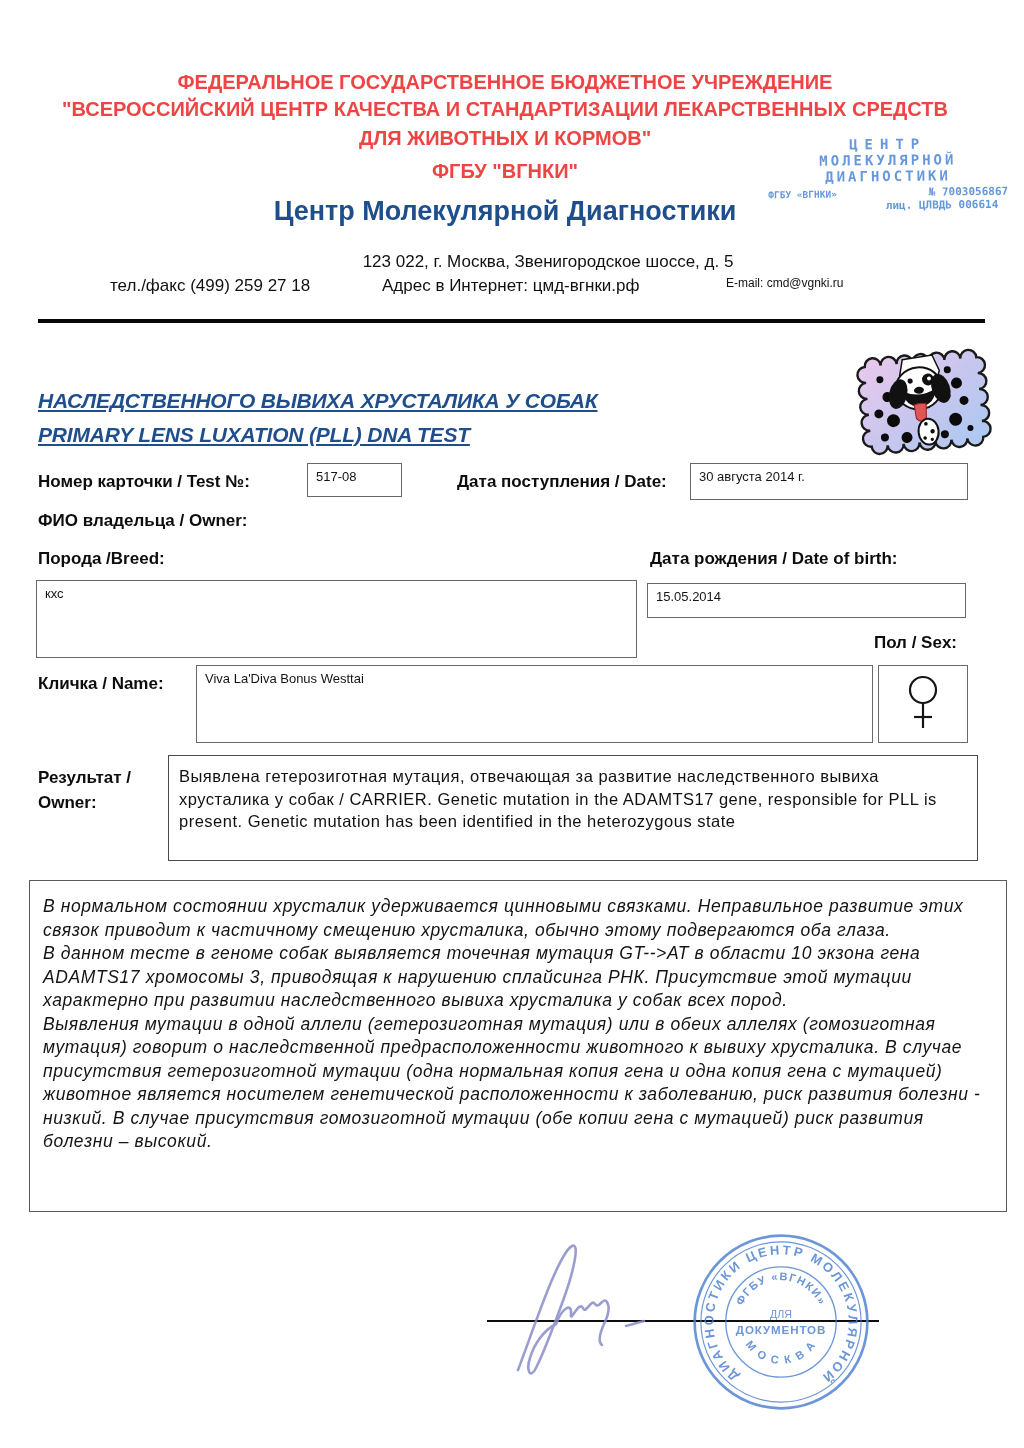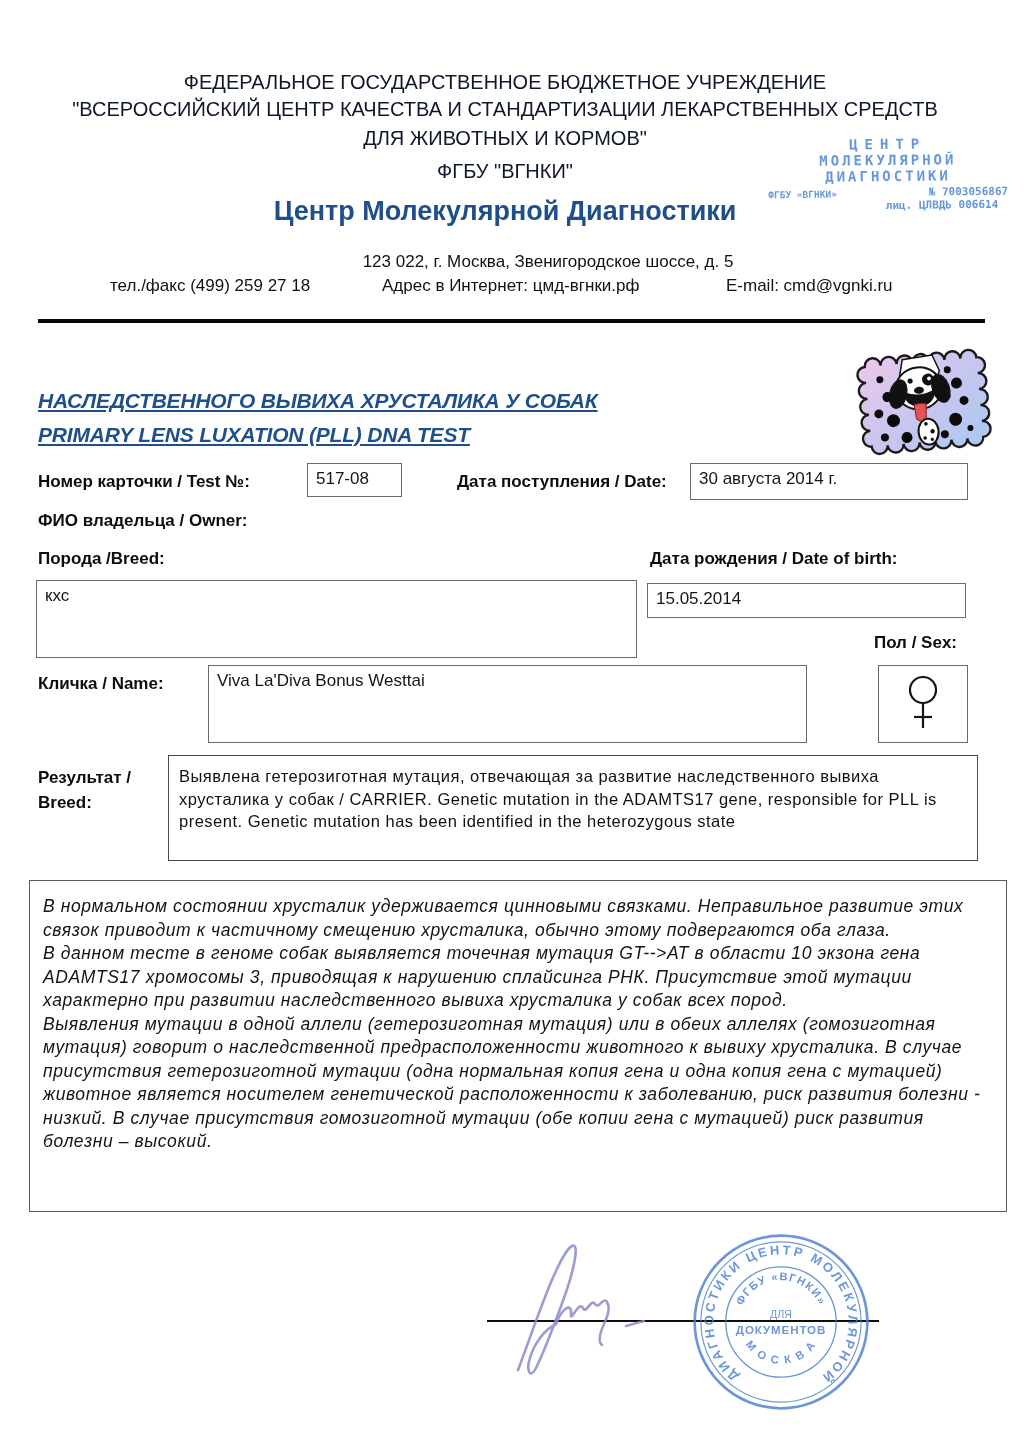--- a/index.html
+++ b/index.html
@@ -2,43 +2,43 @@
 <html><head>
 <meta charset="utf-8">
 <style>
   html,body{margin:0;padding:0;background:#ffffff;}
   #page{position:relative;width:1024px;height:1448px;background:#fff;overflow:hidden;
         font-family:"Liberation Sans",sans-serif;color:#111;}
   .abs{position:absolute;}
   .b{font-weight:bold;}
   .blue{color:#1f4e8c;}
   .ctr{text-align:center;}
-  .hline{font-weight:normal;color:#0f172a;font-size:20px;line-height:29px;text-align:center;}
+  .hline{font-weight:bold;color:#ef4444;font-size:20px;line-height:29px;text-align:center;}
   .lbl{font-weight:bold;font-size:17px;color:#0d0d0d;white-space:nowrap;}
   .box{border:1px solid #686868;background:#fff;box-sizing:border-box;}
-  .val{font-size:17px;color:#151515;padding:5px 8px;}
+  .val{font-size:13px;color:#151515;padding:5px 8px;}
   .title-line{font-size:21px;font-weight:bold;font-style:italic;color:#1f4e8c;
               text-decoration:underline;line-height:33px;white-space:nowrap;letter-spacing:-0.2px;}
   .infopara{font-style:italic;font-size:17.5px;line-height:23.5px;letter-spacing:0.6px;color:#141414;}
   .cstamp{color:#4c86d6;font-family:"DejaVu Sans Mono",monospace;font-weight:bold;opacity:0.85;}
   .divider{background:#070707;}
 </style>
 </head>
 <body>
 
 <div id="page">
 
   <div class="abs hline" style="left:0;top:68;width:1010px;top:68px;">ФЕДЕРАЛЬНОЕ ГОСУДАРСТВЕННОЕ БЮДЖЕТНОЕ УЧРЕЖДЕНИЕ</div>
   <div class="abs hline" style="left:55px;top:95px;width:900px;">"ВСЕРОССИЙСКИЙ ЦЕНТР КАЧЕСТВА И СТАНДАРТИЗАЦИИ ЛЕКАРСТВЕННЫХ СРЕДСТВ ДЛЯ ЖИВОТНЫХ И КОРМОВ"</div>
   <div class="abs hline" style="left:0;top:157px;width:1010px;">ФГБУ "ВГНКИ"</div>
   <div class="abs ctr b blue" style="left:0;top:196px;width:1010px;font-size:27px;">Центр Молекулярной Диагностики</div>
   <div class="abs ctr b" style="left:0;top:252px;width:1010px;font-size:17px;font-weight:normal;padding-left:43px;">123 022, г. Москва, Звенигородское шоссе, д. 5</div>
   <div class="abs" style="left:110px;top:276px;font-size:17px;">тел./факс (499) 259 27 18</div>
   <div class="abs" style="left:382px;top:276px;font-size:17px;">Адрес в Интернет: цмд-вгнки.рф</div>
-  <div class="abs" style="left:726px;top:276px;font-size:17px;">E-mail: cmd@vgnki.ru</div>
+  <div class="abs" style="left:726px;top:276px;font-size:12px;">E-mail: cmd@vgnki.ru</div>
 
   <div class="abs cstamp" style="left:768px;top:136px;width:240px;transform:rotate(-0.6deg);">
     <div class="ctr" style="font-size:14px;letter-spacing:7px;">ЦЕНТР</div>
     <div class="ctr" style="font-size:14px;letter-spacing:3px;">МОЛЕКУЛЯРНОЙ</div>
     <div class="ctr" style="font-size:14px;letter-spacing:3px;">ДИАГНОСТИКИ</div>
     <div style="display:flex;justify-content:space-between;margin-top:2px;">
       <span style="font-size:9.5px;align-self:flex-end;">ФГБУ «ВГНКИ»</span>
       <span style="font-size:11px;">№ 7003056867</span>
     </div>
     <div style="font-size:11px;text-align:right;padding-right:10px;">лиц. ЦЛВДЬ 006614</div>
@@ -117,33 +117,33 @@
   <div class="abs box" style="left:36px;top:580px;width:601px;height:78px;">
     <div class="val">кхс</div>
   </div>
   <div class="abs box" style="left:647px;top:583px;width:319px;height:35px;">
     <div class="val">15.05.2014</div>
   </div>
 
   <div class="abs lbl" style="left:800px;top:633px;width:157px;text-align:right;">Пол / Sex:</div>
 
   <div class="abs lbl" style="left:38px;top:674px;">Кличка / Name:</div>
-  <div class="abs box" style="left:208px;top:665px;width:599px;height:78px;">
+  <div class="abs box" style="left:196px;top:665px;width:677px;height:78px;">
     <div class="val">Viva La'Diva Bonus Westtai</div>
   </div>
   <div class="abs box" style="left:878px;top:665px;width:90px;height:78px;display:flex;align-items:center;justify-content:center;">
     <svg width="44" height="64" viewBox="0 0 44 64">
       <circle cx="22" cy="18" r="13" fill="none" stroke="#151515" stroke-width="2.2"></circle>
       <line x1="22" y1="31" x2="22" y2="56" stroke="#151515" stroke-width="2.2"></line>
       <line x1="13" y1="45" x2="31" y2="45" stroke="#151515" stroke-width="2.2"></line>
     </svg>
   </div>
 
   <div class="abs lbl" style="left:38px;top:768px;">Результат /</div>
-  <div class="abs lbl" style="left:38px;top:793px;">Breed:</div>
+  <div class="abs lbl" style="left:38px;top:793px;">Owner:</div>
   <div class="abs box" style="left:168px;top:755px;width:810px;height:106px;border-color:#4a4a4a;">
     <div style="font-size:16.5px;line-height:22.5px;letter-spacing:0.5px;padding:9px 10px;">Выявлена гетерозиготная мутация, отвечающая за развитие наследственного вывиха хрусталика у собак / CARRIER. Genetic mutation in the ADAMTS17 gene, responsible for PLL is present. Genetic mutation has been identified in the heterozygous state</div>
   </div>
 
   <div class="abs box" style="left:29px;top:880px;width:978px;height:332px;border:1.5px solid #5a5a5a;">
     <div style="padding:14px 13px 0 13px;">
       <div class="infopara">В нормальном состоянии хрусталик удерживается цинновыми связками. Неправильное развитие этих связок приводит к частичному смещению хрусталика, обычно этому подвергаются оба глаза.</div>
       <div class="infopara">В данном тесте в геноме собак выявляется точечная мутация GT--&gt;AT в области 10 экзона гена ADAMTS17 хромосомы 3, приводящая к нарушению сплайсинга РНК. Присутствие этой мутации характерно при развитии наследственного вывиха хрусталика  у собак всех пород.</div>
       <div class="infopara">Выявления мутации в одной аллели (гетерозиготная мутация) или в обеих аллелях (гомозиготная мутация) говорит о наследственной предрасположенности животного к вывиху хрусталика. В случае присутствия гетерозиготной мутации (одна нормальная копия гена и одна копия гена с мутацией) животное является носителем генетической расположенности к заболеванию, риск развития болезни - низкий. В случае присутствия гомозиготной мутации (обе копии гена с мутацией) риск развития болезни – высокий.</div>
     </div>

